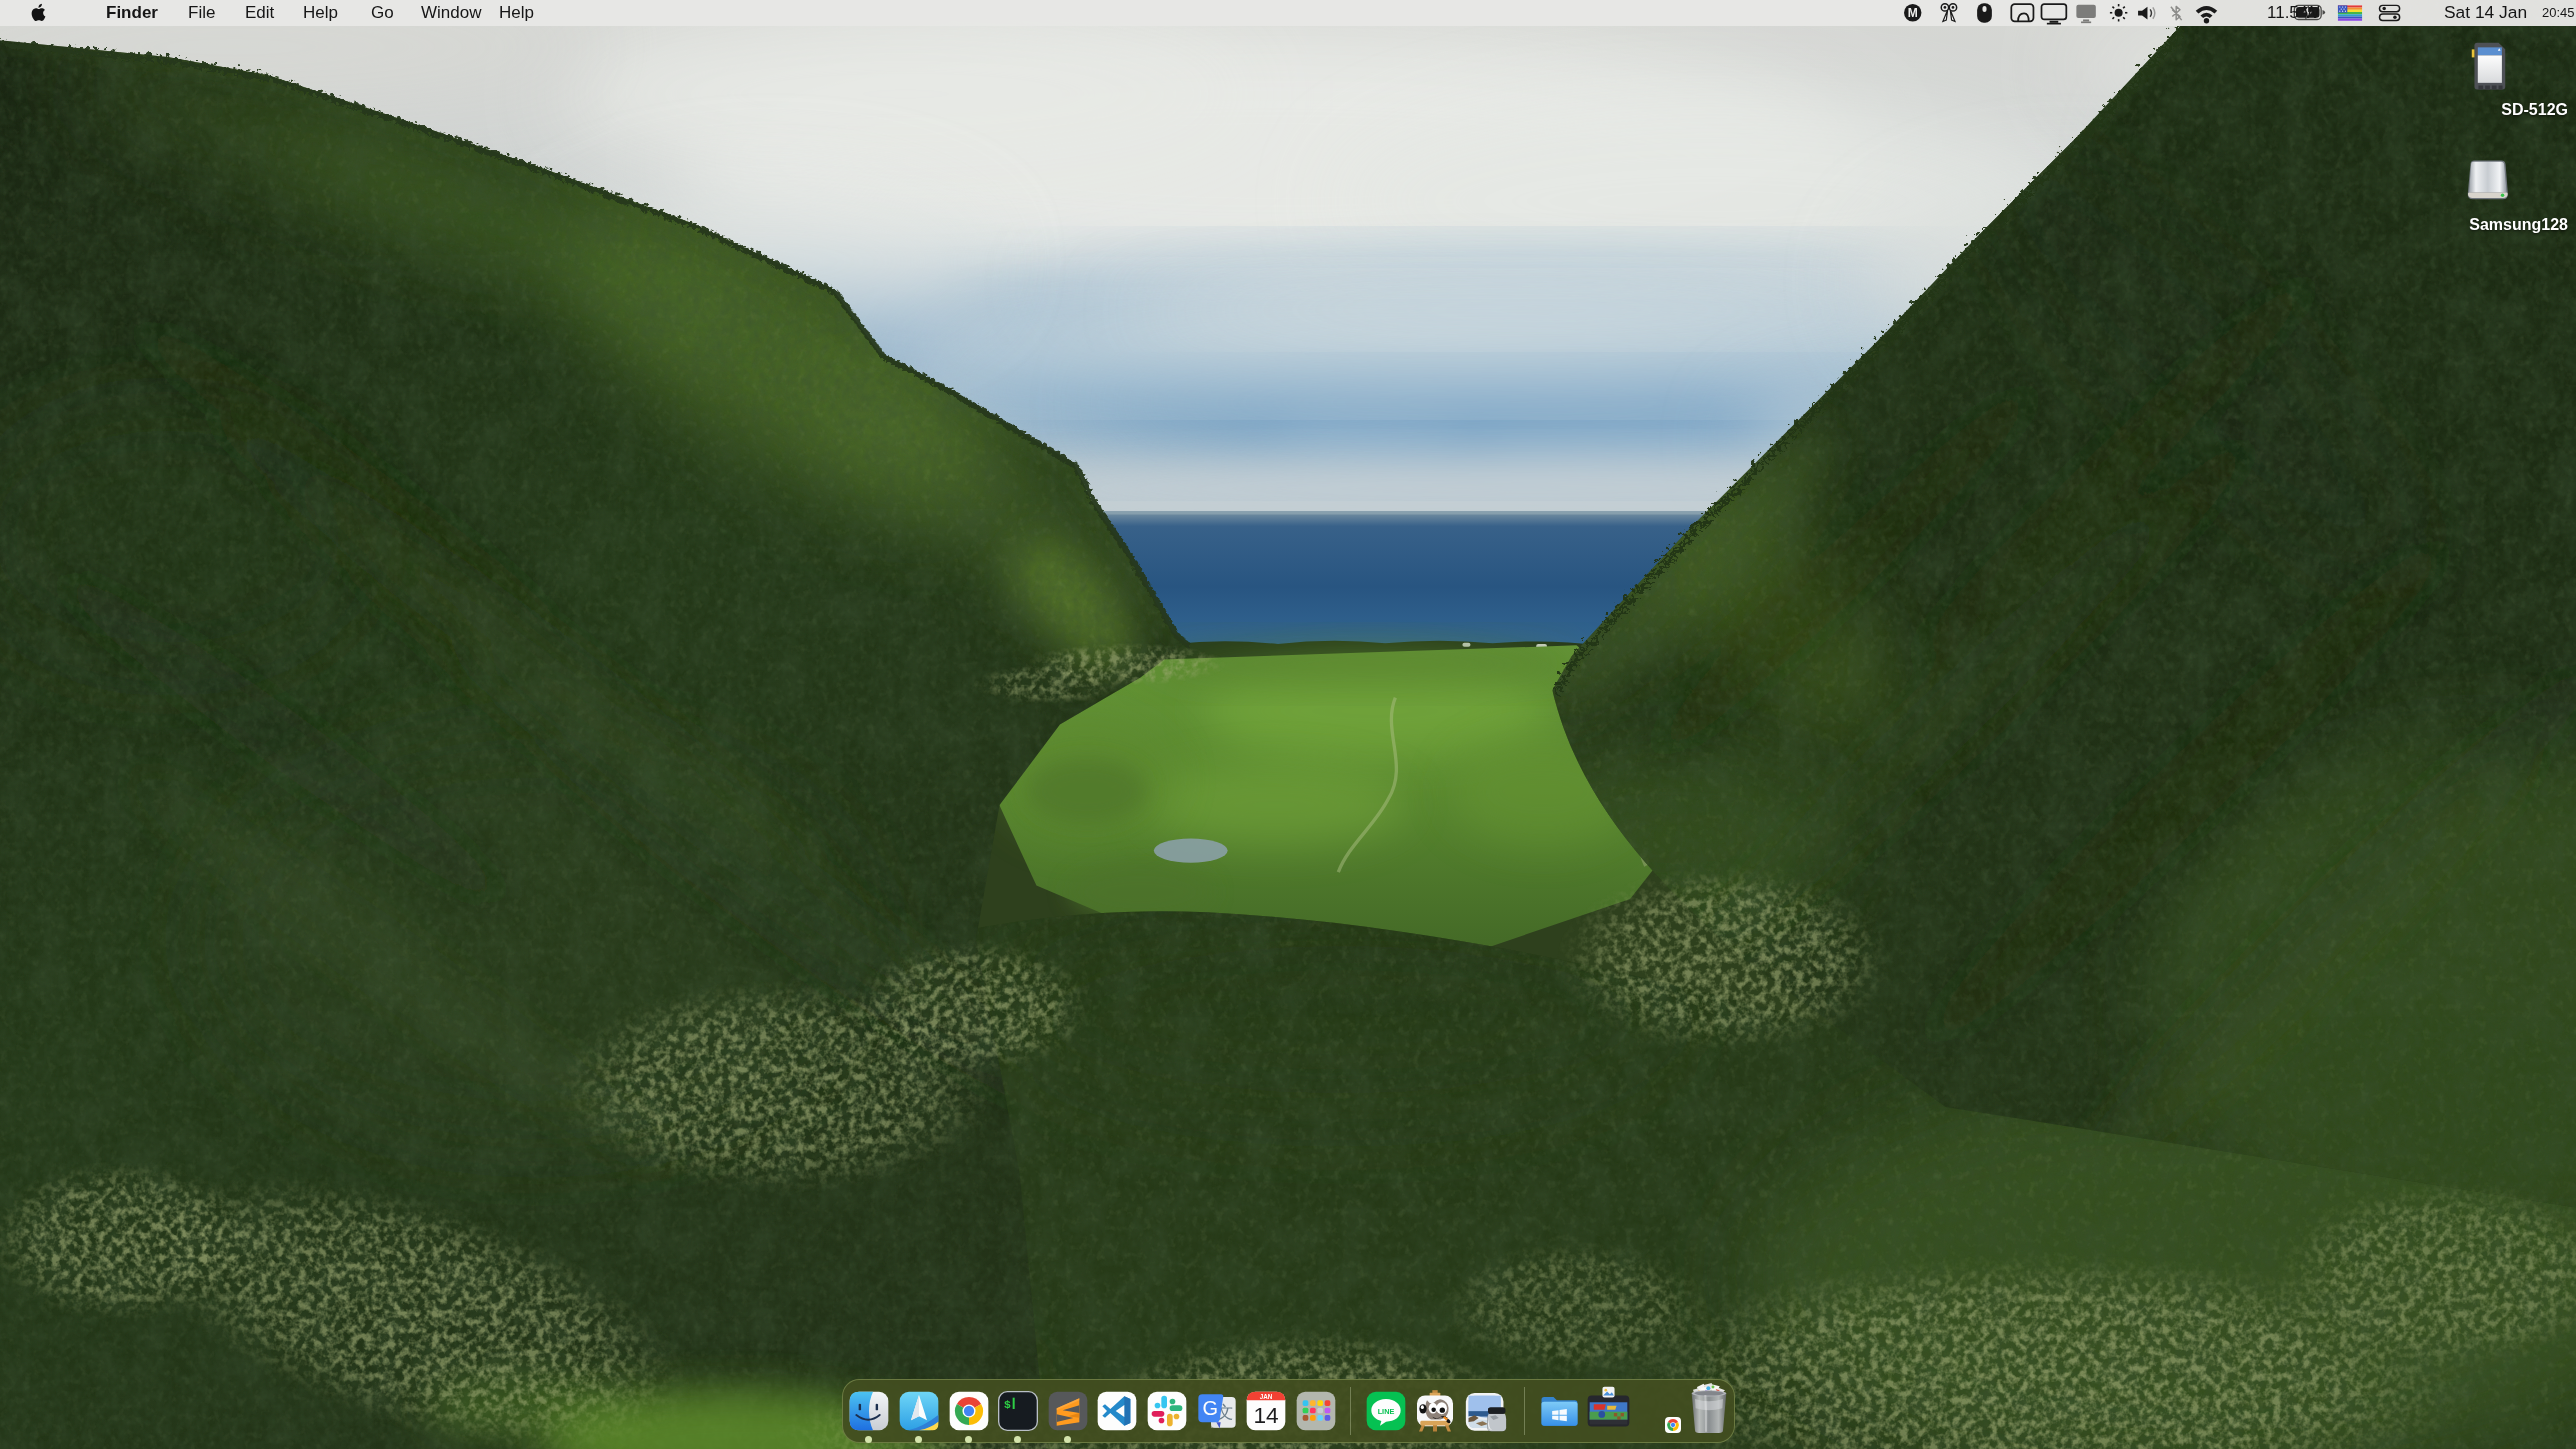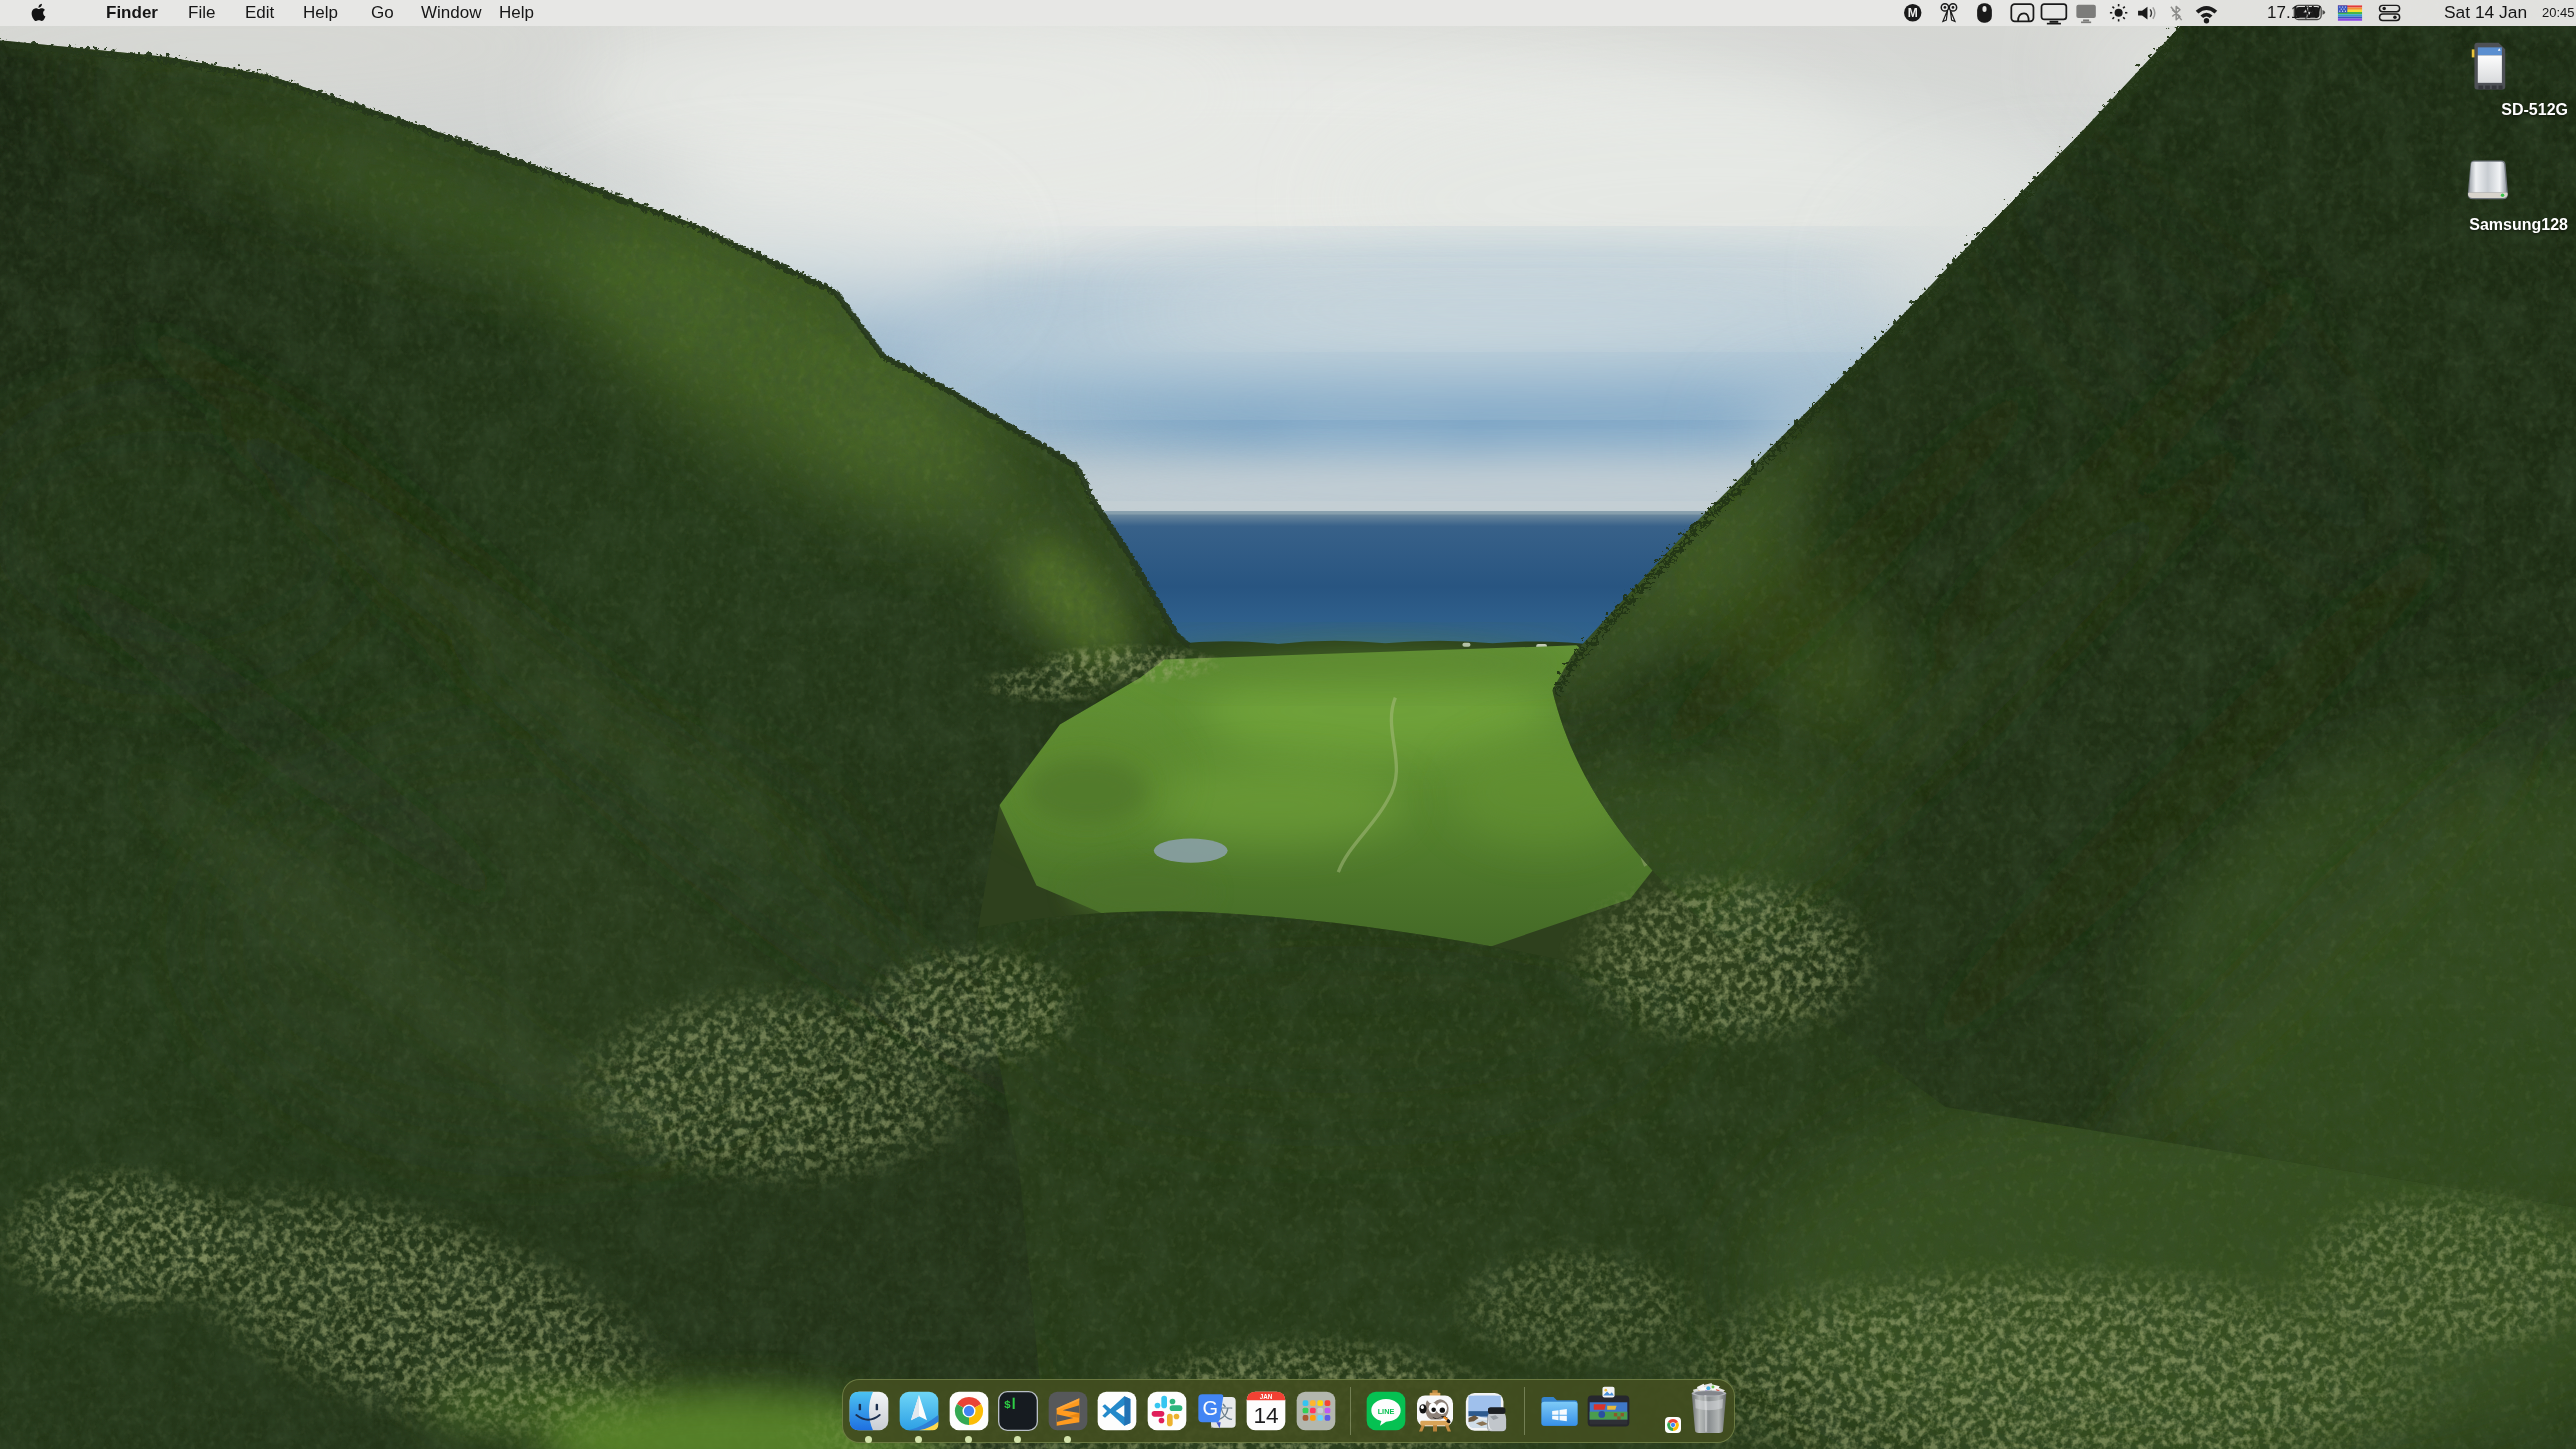--- a/index.html
+++ b/index.html
@@ -333,21 +333,21 @@
         </g>
 </g>
 
     <g transform="translate(712,8)" fill="none" stroke="#1a1a1a" stroke-width="2.2">
       <rect x="0" y="0" width="30" height="9.5" rx="4.75"></rect>
       <rect x="0" y="13" width="30" height="9.5" rx="4.75"></rect>
       <circle cx="7" cy="4.75" r="2.6" fill="#1a1a1a" stroke="none"></circle>
       <circle cx="23" cy="17.75" r="2.6" fill="#1a1a1a" stroke="none"></circle>
     </g>
   </svg>
-  <div class="mi" style="left:2235px;font-size:17px">17.1 W</div>
+  <div class="mi" style="left:2235px;font-size:17px">11.5 W</div>
   <div class="mi" style="left:2412px;font-size:17.4px">Sat 14 Jan</div>
   <div class="mi" style="left:2510px;font-size:13px">20:45</div>
 </div>
 
 <svg style="position:absolute;left:2465px;top:40px" width="47" height="174" viewBox="0 0 70 260">
   <defs>
     <linearGradient id="sdwhite" x1="0" y1="0" x2="0" y2="1">
       <stop offset="0" stop-color="#fdfdfd"></stop>
         <stop offset="1" stop-color="#d8dadc"></stop>
     </linearGradient>

